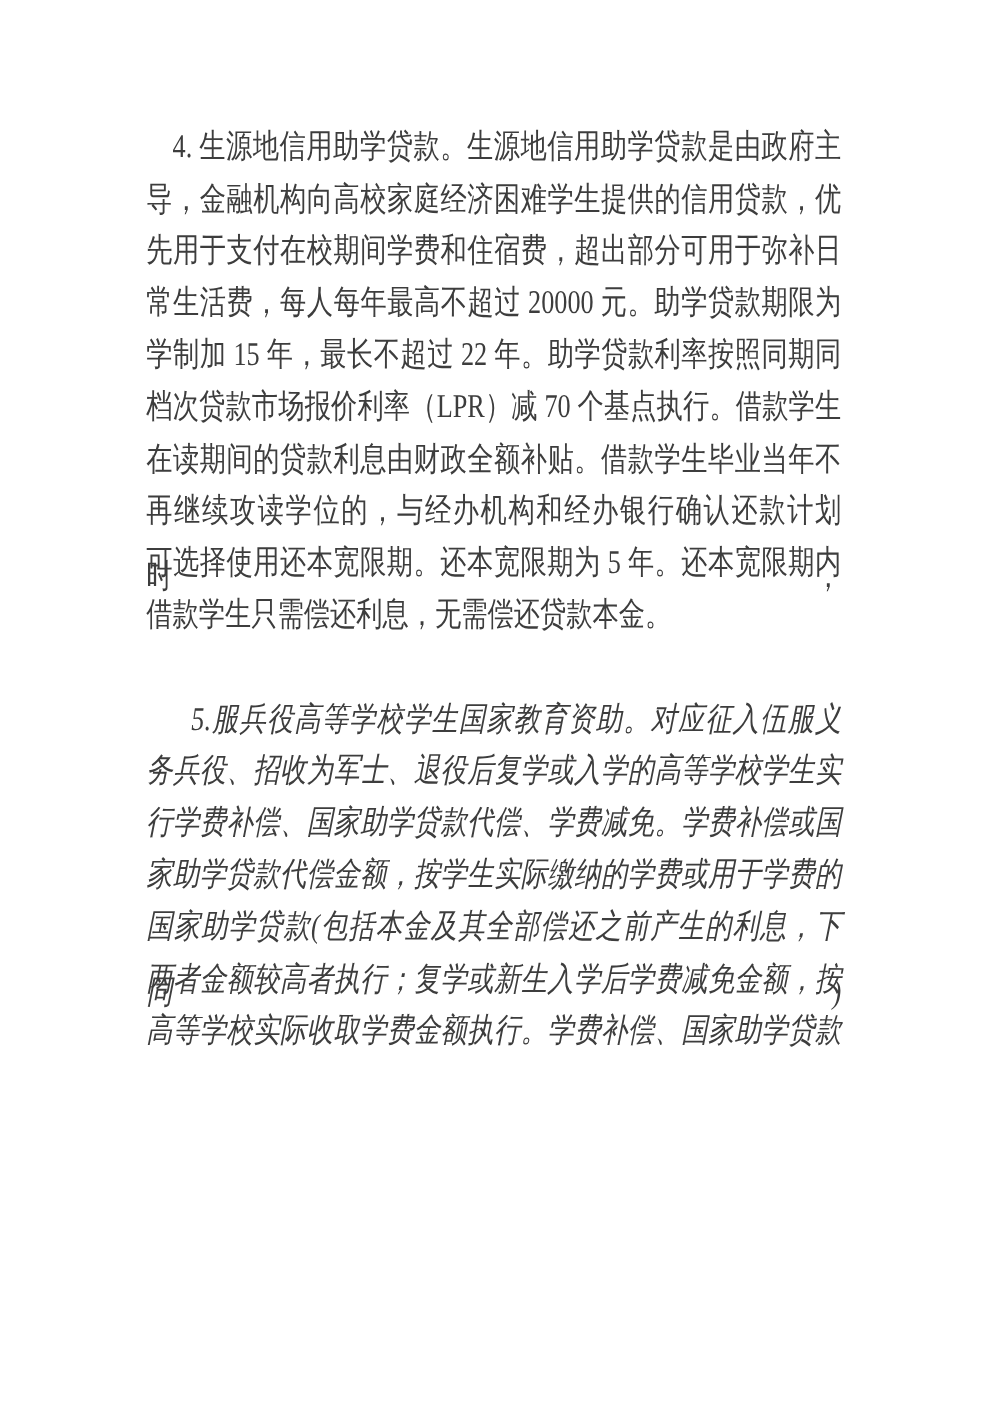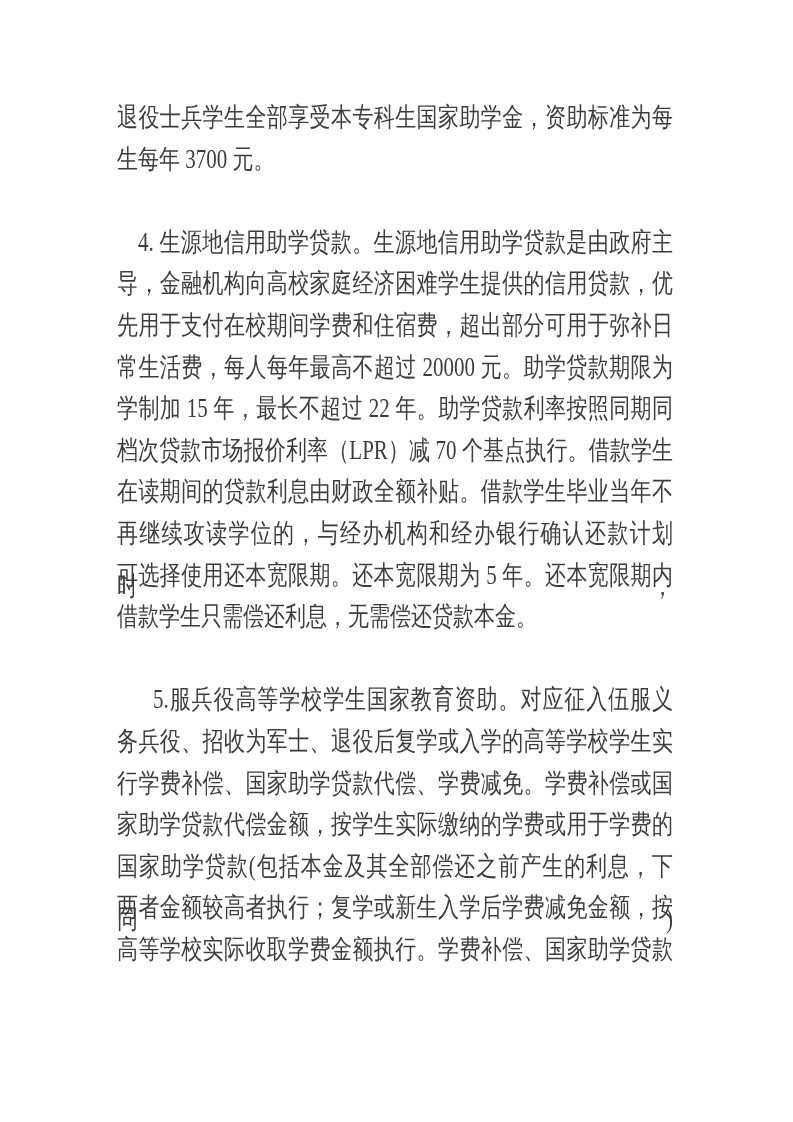--- a/index.html
+++ b/index.html
@@ -23,43 +23,40 @@
     width: 556px;
     color: #3d3d3d;
     font-size: 21px;
   }
   .paragraph {
     margin: 0 0 41.6px 0;
     padding: 0;
   }
   .paragraph:last-child {
     margin-bottom: 0;
+    font-style: italic;
   }
   .line {
     height: 41.6px;
     line-height: 41.6px;
     text-align: justify;
     text-align-last: justify;
     transform: scaleY(1.26);
     transform-origin: 50% 50%;
     overflow: visible;
   }
   .line.no-justify {
     text-align-last: left;
   }
 </style>
 </head>
 <body>
 
 <div class="page">
   <div class="text-block" id="text-block" style="color: rgb(61, 61, 61);">
-      <div class="paragraph">
-        <div class="line">退役士兵学生全部享受本专科生国家助学金，资助标准为每</div>
-        <div class="line no-justify">生每年 3700 元。</div>
-      </div>
       <div class="paragraph">
         <div class="line" style="padding-left: 21px;">4. 生源地信用助学贷款。生源地信用助学贷款是由政府主</div>
         <div class="line">导，金融机构向高校家庭经济困难学生提供的信用贷款，优</div>
         <div class="line">先用于支付在校期间学费和住宿费，超出部分可用于弥补日</div>
         <div class="line">常生活费，每人每年最高不超过 20000 元。助学贷款期限为</div>
         <div class="line">学制加 15 年，最长不超过 22 年。助学贷款利率按照同期同</div>
         <div class="line">档次贷款市场报价利率（LPR）减 70 个基点执行。借款学生</div>
         <div class="line">在读期间的贷款利息由财政全额补贴。借款学生毕业当年不</div>
         <div class="line">再继续攻读学位的，与经办机构和经办银行确认还款计划时，</div>
         <div class="line">可选择使用还本宽限期。还本宽限期为 5 年。还本宽限期内</div>

